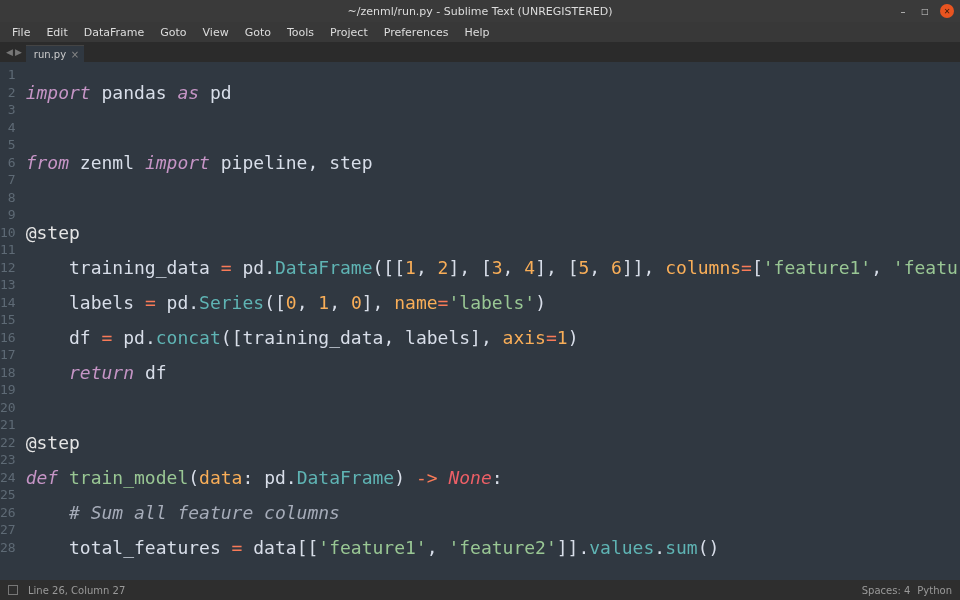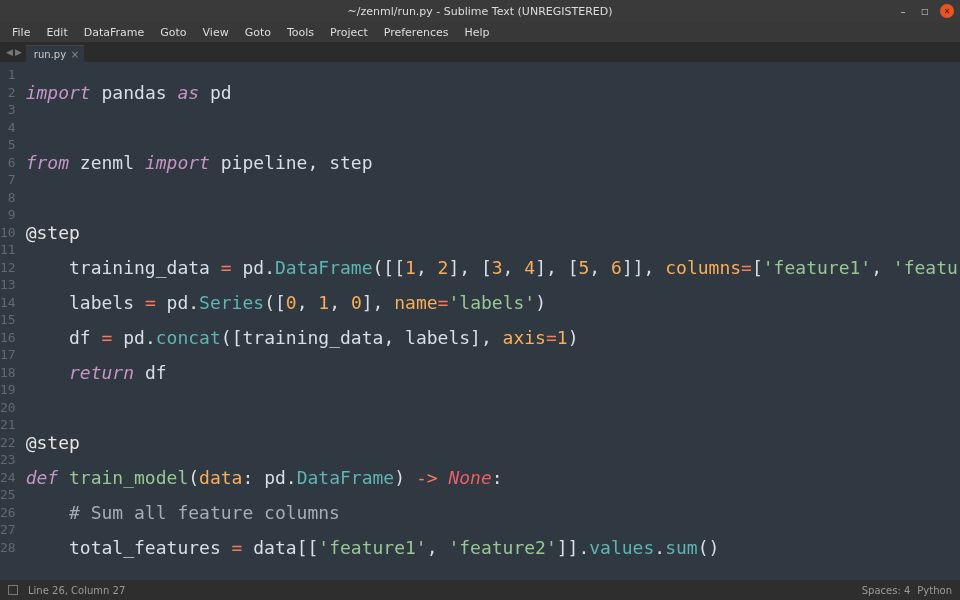--- a/index.html
+++ b/index.html
@@ -34,21 +34,21 @@
   
   
   .kw  { color: #c695c6; font-style: italic; }   
   .fn  { color: #5fb4b4; }                         
   .def { color: #99c794; }                         
   .str { color: #99c794; }                         
   .num { color: #f9ae58; }                         
   .con { color: #ec5f66; font-style: italic; }     
   .op  { color: #f97b58; }                         
   .par { color: #f9ae58; }                         
-  .cmt { color: #a6acb9; }     
+  .cmt { color: #a6acb9; font-style: italic; }     
   .dec { color: #e5e5e5; }                         
   .cls { color: #5fb4b4; }                         
   
   
   .minimap { width: 52px; background: #303841; position: relative; }
   .minimap .mm-lines { position: absolute; top: 6px; left: 6px; right: 6px; }
   .mm-line { height: 2px; margin-bottom: 1px; background: #5d6670; border-radius: 1px; }
   
   
   .statusbar { height: 20px; background: #2e2e2e; color: #9a9a9a; font-size: 10px; display: flex; align-items: center; padding: 0 8px; }

